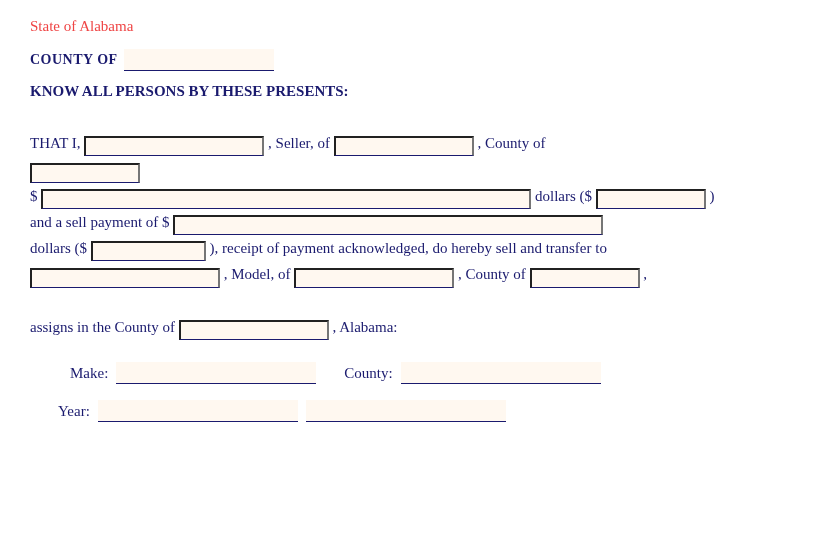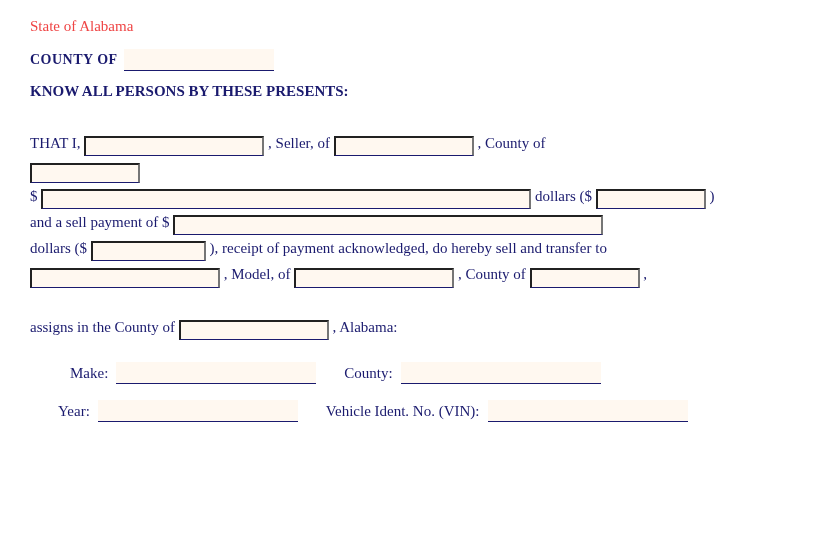--- a/index.html
+++ b/index.html
@@ -172,16 +172,15 @@
     <span class="field-label" style="margin-left:40px;">Make:</span>
     <input class="input-field make-input" type="text" style="">
     <span class="field-label" style="margin-left:20px;">County:</span>
     <input class="input-field model-input" type="text" style="">
   </div>
 
 
   <div class="field-row">
     <span class="field-label" style="margin-left:28px;">Year:</span>
     <input class="input-field year-input" type="text" style="">
-    <span class="field-label" style="margin-left:20px;">Vehicle Ident. No. (VIN):</span>
     <input class="input-field vin-input" type="text" style="">
   </div>
 </div>
 
 </body></html>

